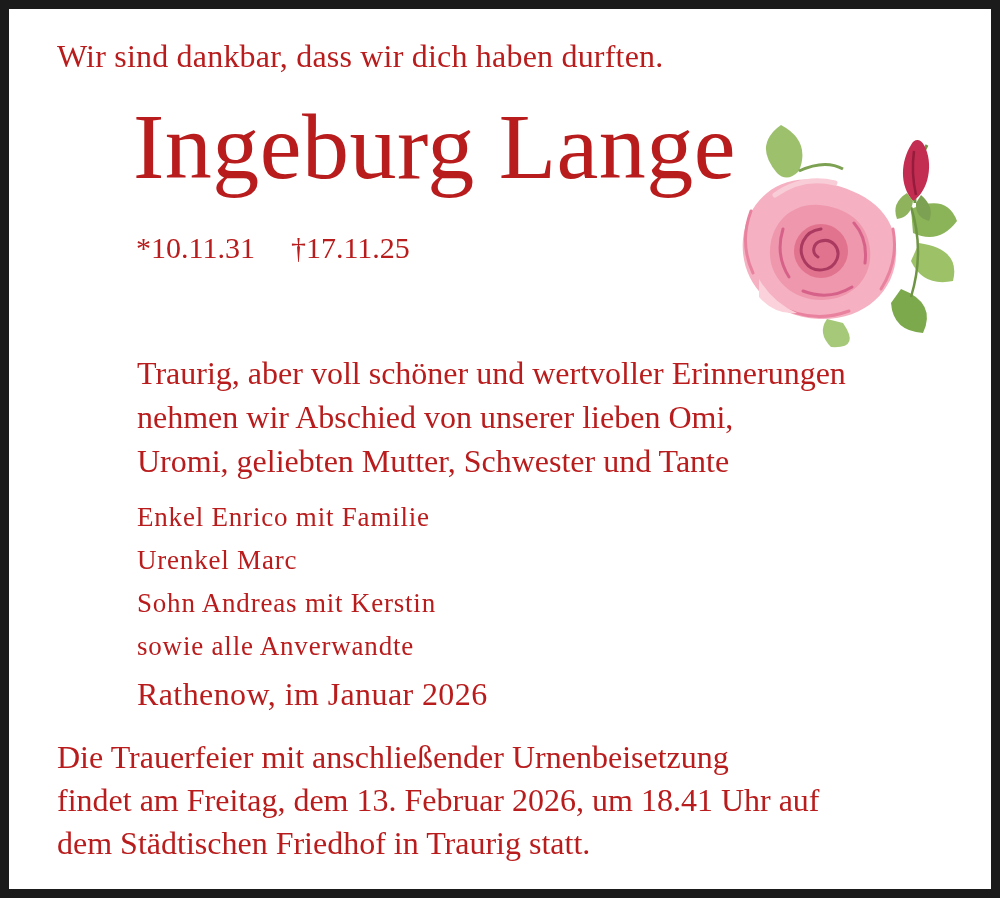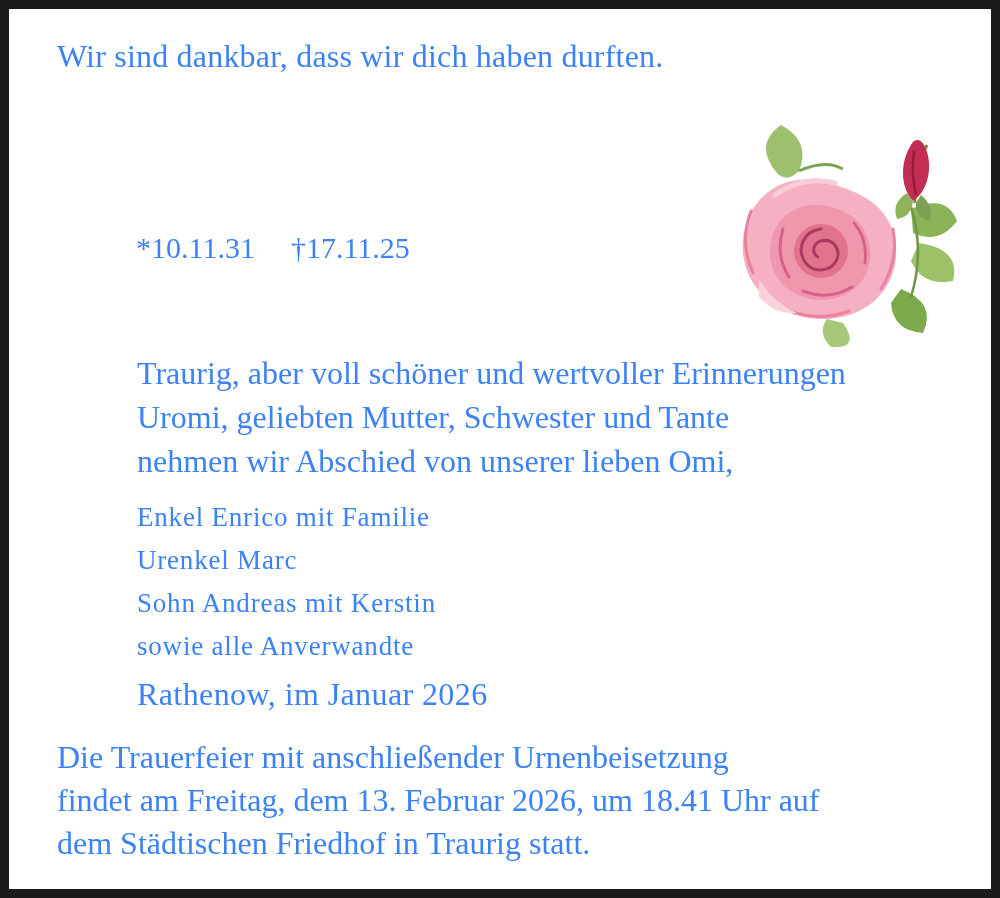--- a/index.html
+++ b/index.html
@@ -8,21 +8,21 @@
     background: #ffffff;
   }
   .sheet {
     position: relative;
     width: 1000px;
     height: 898px;
     box-sizing: border-box;
     background: #ffffff;
     border: 9px solid #1b1b1b;
     font-family: "Liberation Serif", "DejaVu Serif", serif;
-    color: #3b82f6;
+    color: #b91c1c;
     overflow: hidden;
   }
   .opening {
     position: absolute;
     left: 48px;
     top: 29px;
     font-size: 32px;
     letter-spacing: 0.2px;
     white-space: nowrap;
   }
@@ -86,20 +86,21 @@
     white-space: nowrap;
   }
 </style>
 </head>
 <body>
 
 <div class="sheet">
 
   <div class="opening">Wir sind dankbar, dass wir dich haben durften.</div>
 
+  <h1 class="deceased-name">Ingeburg Lange</h1>
 
   <div class="dates">
     <span class="birth">*10.11.31</span><span>†17.11.25</span>
   </div>
 
   <svg class="rose" viewBox="0 0 250 240" aria-hidden="true">
     <g>
       <path d="M62,62 Q38,34 66,14 Q96,30 84,60 Q72,72 62,62Z" fill="#9dc06d"></path>
       <path d="M84,60 Q110,48 128,58" fill="none" stroke="#7da152" stroke-width="3"></path>
       <path d="M196,98 Q232,82 242,110 Q224,134 198,122Z" fill="#8ab457"></path>
@@ -126,22 +127,22 @@
       <path d="M88,180 Q114,190 137,176" fill="none" stroke="#d6628a" stroke-width="3" stroke-linecap="round"></path>
       <path d="M150,152 Q153,128 139,112" fill="none" stroke="#d6628a" stroke-width="3" stroke-linecap="round"></path>
       <circle cx="106" cy="140" r="27" fill="#e2738f"></circle>
       <path d="M106,118 C89,120 81,137 90,151 C98,163 117,161 122,148 C126,137 117,127 106,130 C98,132 96,142 103,146" fill="none" stroke="#aa3a60" stroke-width="3" stroke-linecap="round"></path>
       <path d="M44,168 Q58,192 82,202 Q60,204 44,186Z" fill="#fbd2db"></path>
     </g>
   </svg>
 
   <div class="tribute">
     <div>Traurig, aber voll schöner und wertvoller Erinnerungen</div>
+    <div>nehmen wir Abschied von unserer lieben Omi,</div>
     <div>Uromi, geliebten Mutter, Schwester und Tante</div>
-    <div>nehmen wir Abschied von unserer lieben Omi,</div>
   </div>
 
   <div class="mourners">
     <div>Enkel Enrico mit Familie</div>
     <div>Urenkel Marc</div>
     <div>Sohn Andreas mit Kerstin</div>
     <div>sowie alle Anverwandte</div>
   </div>
 
   <div class="place-date">Rathenow, im Januar 2026</div>

